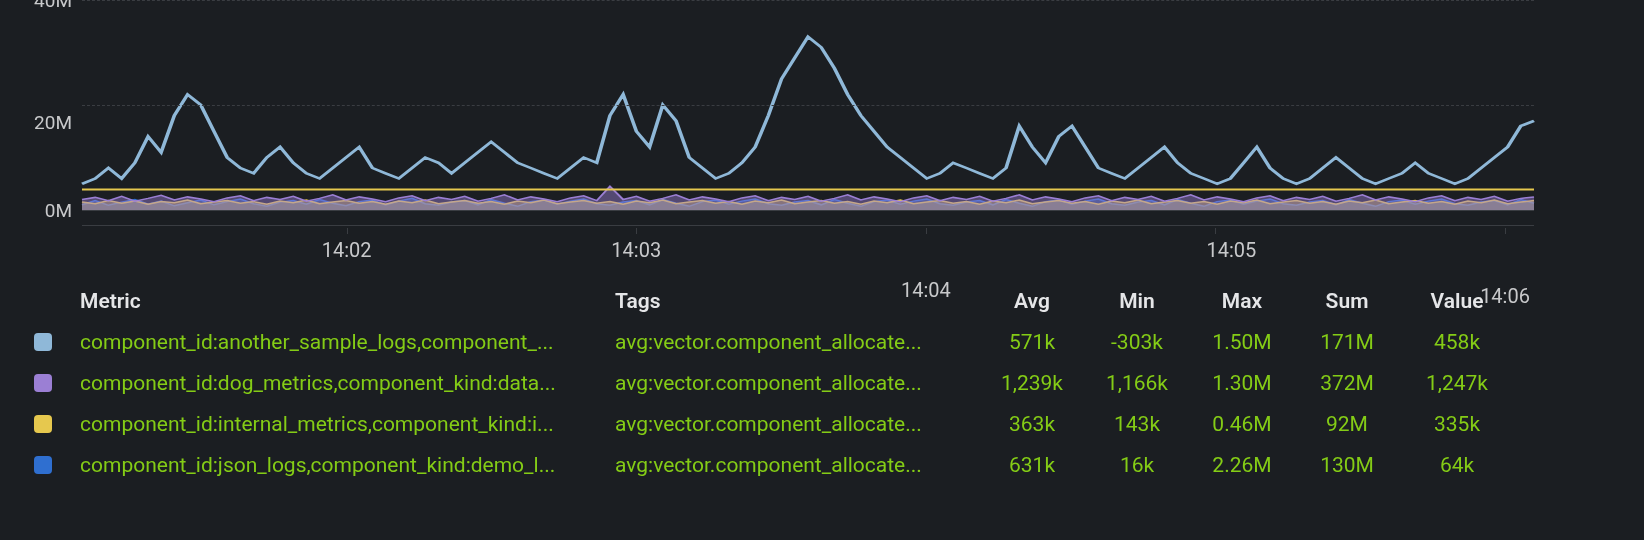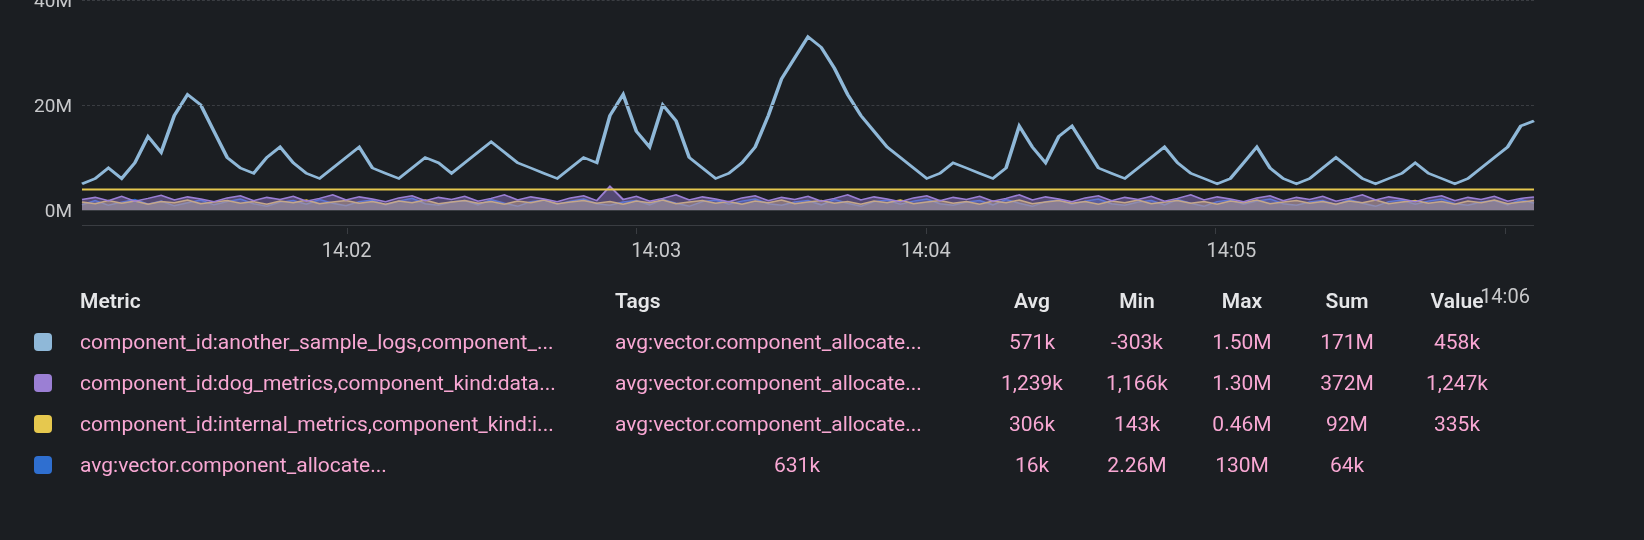--- a/index.html
+++ b/index.html
@@ -87,21 +87,21 @@
     margin-top: 10px;
     margin-left: 30px;
     margin-right: 110px;
   }
   .legend-header, .legend-row {
     display: grid;
     grid-template-columns: 50px 535px 370px 100px 110px 100px 110px 110px;
     align-items: center;
     height: 41px;
     font-size: 21px;
-    color: #f9a8d4;
+    color: #84cc16;
   }
   .legend-header {
     font-weight: 600;
     color: #e5e6e8;
   }
   .legend-header .num, .legend-row .num {
     text-align: center;
     padding-right: 6px;
   }
   .legend-row {
@@ -119,44 +119,44 @@
     text-overflow: ellipsis;
     padding-right: 20px;
   }
 </style>
 </head>
 <body>
 
 <div class="chart-wrap">
   <div class="y-axis" id="y-axis">
       <div class="y-tick" style="top: 210px;">0M</div>
-      <div class="y-tick" style="top: 105px;">20M</div>
+      <div class="y-tick" style="top: 122px;">20M</div>
       <div class="y-tick" style="top: 0px;">40M</div>
     </div>
   <div class="plot-area" id="plot-area">
     <svg class="lines" id="lines-svg" preserveAspectRatio="none" viewBox="0 0 1000 210">
         <path d="M0.0 204.8 L9.1 200.6 L18.2 205.3 L27.3 202.1 L36.4 199.5 L45.5 204.2 L54.5 201.1 L63.6 205.8 L72.7 202.7 L81.8 200.0 L90.9 204.8 L100.0 201.6 L109.1 199.0 L118.2 203.7 L127.3 206.3 L136.4 202.1 L145.5 200.6 L154.5 204.2 L163.6 199.5 L172.7 203.2 L181.8 205.8 L190.9 201.6 L200.0 200.0 L209.1 204.8 L218.2 201.1 L227.3 198.4 L236.4 203.7 L245.5 205.3 L254.5 202.1 L263.6 200.6 L272.7 204.8 L281.8 199.5 L290.9 203.2 L300.0 206.3 L309.1 201.6 L318.2 200.0 L327.3 204.2 L336.4 201.1 L345.5 199.0 L354.5 203.7 L363.6 205.3 L372.7 202.1 L381.8 200.6 L390.9 204.8 L400.0 199.5 L409.1 203.2 L418.2 206.3 L427.3 201.6 L436.4 200.0 L445.5 204.2 L454.5 201.1 L463.6 199.0 L472.7 203.7 L481.8 205.3 L490.9 202.1 L500.0 200.6 L509.1 204.8 L518.2 199.5 L527.3 203.2 L536.4 206.3 L545.5 201.6 L554.5 200.0 L563.6 204.2 L572.7 201.1 L581.8 199.0 L590.9 203.7 L600.0 205.3 L609.1 202.1 L618.2 200.6 L627.3 204.8 L636.4 199.5 L645.5 203.2 L654.5 206.3 L663.6 201.6 L672.7 200.0 L681.8 204.2 L690.9 201.1 L700.0 199.0 L709.1 203.7 L718.2 205.3 L727.3 202.1 L736.4 200.6 L745.5 204.8 L754.5 199.5 L763.6 203.2 L772.7 206.3 L781.8 201.6 L790.9 200.0 L800.0 204.2 L809.1 201.1 L818.2 199.0 L827.3 203.7 L836.4 205.3 L845.5 202.1 L854.5 200.6 L863.6 204.8 L872.7 199.5 L881.8 203.2 L890.9 206.3 L900.0 201.6 L909.1 200.0 L918.2 204.2 L927.3 201.1 L936.4 199.0 L945.5 203.7 L954.5 205.3 L963.6 202.1 L972.7 200.6 L981.8 204.8 L990.9 199.5 L1000.0 203.2 L 1000 210 L 0 210 Z" fill="#2f6fd0" fill-opacity="0.45" stroke="none"></path>
         <path d="M0.0 204.8 L9.1 200.6 L18.2 205.3 L27.3 202.1 L36.4 199.5 L45.5 204.2 L54.5 201.1 L63.6 205.8 L72.7 202.7 L81.8 200.0 L90.9 204.8 L100.0 201.6 L109.1 199.0 L118.2 203.7 L127.3 206.3 L136.4 202.1 L145.5 200.6 L154.5 204.2 L163.6 199.5 L172.7 203.2 L181.8 205.8 L190.9 201.6 L200.0 200.0 L209.1 204.8 L218.2 201.1 L227.3 198.4 L236.4 203.7 L245.5 205.3 L254.5 202.1 L263.6 200.6 L272.7 204.8 L281.8 199.5 L290.9 203.2 L300.0 206.3 L309.1 201.6 L318.2 200.0 L327.3 204.2 L336.4 201.1 L345.5 199.0 L354.5 203.7 L363.6 205.3 L372.7 202.1 L381.8 200.6 L390.9 204.8 L400.0 199.5 L409.1 203.2 L418.2 206.3 L427.3 201.6 L436.4 200.0 L445.5 204.2 L454.5 201.1 L463.6 199.0 L472.7 203.7 L481.8 205.3 L490.9 202.1 L500.0 200.6 L509.1 204.8 L518.2 199.5 L527.3 203.2 L536.4 206.3 L545.5 201.6 L554.5 200.0 L563.6 204.2 L572.7 201.1 L581.8 199.0 L590.9 203.7 L600.0 205.3 L609.1 202.1 L618.2 200.6 L627.3 204.8 L636.4 199.5 L645.5 203.2 L654.5 206.3 L663.6 201.6 L672.7 200.0 L681.8 204.2 L690.9 201.1 L700.0 199.0 L709.1 203.7 L718.2 205.3 L727.3 202.1 L736.4 200.6 L745.5 204.8 L754.5 199.5 L763.6 203.2 L772.7 206.3 L781.8 201.6 L790.9 200.0 L800.0 204.2 L809.1 201.1 L818.2 199.0 L827.3 203.7 L836.4 205.3 L845.5 202.1 L854.5 200.6 L863.6 204.8 L872.7 199.5 L881.8 203.2 L890.9 206.3 L900.0 201.6 L909.1 200.0 L918.2 204.2 L927.3 201.1 L936.4 199.0 L945.5 203.7 L954.5 205.3 L963.6 202.1 L972.7 200.6 L981.8 204.8 L990.9 199.5 L1000.0 203.2 " fill="none" stroke="#2f6fd0" stroke-width="1.5"></path>
         <path d="M0.0 202.1 L9.1 203.7 L18.2 200.6 L27.3 203.2 L36.4 201.1 L45.5 204.2 L54.5 201.6 L63.6 202.7 L72.7 200.0 L81.8 203.7 L90.9 202.1 L100.0 200.6 L109.1 203.2 L118.2 201.6 L127.3 204.2 L136.4 201.1 L145.5 202.7 L154.5 200.0 L163.6 203.7 L172.7 202.1 L181.8 200.6 L190.9 203.2 L200.0 201.6 L209.1 204.2 L218.2 201.1 L227.3 202.7 L236.4 200.0 L245.5 203.7 L254.5 202.1 L263.6 200.6 L272.7 203.2 L281.8 201.6 L290.9 204.2 L300.0 201.1 L309.1 202.7 L318.2 200.0 L327.3 203.7 L336.4 202.1 L345.5 200.6 L354.5 203.2 L363.6 201.6 L372.7 204.2 L381.8 201.1 L390.9 202.7 L400.0 200.0 L409.1 203.7 L418.2 202.1 L427.3 200.6 L436.4 203.2 L445.5 201.6 L454.5 204.2 L463.6 201.1 L472.7 202.7 L481.8 200.0 L490.9 203.7 L500.0 202.1 L509.1 200.6 L518.2 203.2 L527.3 201.6 L536.4 204.2 L545.5 201.1 L554.5 202.7 L563.6 200.0 L572.7 203.7 L581.8 202.1 L590.9 200.6 L600.0 203.2 L609.1 201.6 L618.2 204.2 L627.3 201.1 L636.4 202.7 L645.5 200.0 L654.5 203.7 L663.6 202.1 L672.7 200.6 L681.8 203.2 L690.9 201.6 L700.0 204.2 L709.1 201.1 L718.2 202.7 L727.3 200.0 L736.4 203.7 L745.5 202.1 L754.5 200.6 L763.6 203.2 L772.7 201.6 L781.8 204.2 L790.9 201.1 L800.0 202.7 L809.1 200.0 L818.2 203.7 L827.3 202.1 L836.4 200.6 L845.5 203.2 L854.5 201.6 L863.6 204.2 L872.7 201.1 L881.8 202.7 L890.9 200.0 L900.0 203.7 L909.1 202.1 L918.2 200.6 L927.3 203.2 L936.4 201.6 L945.5 204.2 L954.5 201.1 L963.6 202.7 L972.7 200.0 L981.8 203.7 L990.9 202.1 L1000.0 200.6 L 1000 210 L 0 210 Z" fill="#e6c84e" fill-opacity="0.45" stroke="none"></path>
         <path d="M0.0 202.1 L9.1 203.7 L18.2 200.6 L27.3 203.2 L36.4 201.1 L45.5 204.2 L54.5 201.6 L63.6 202.7 L72.7 200.0 L81.8 203.7 L90.9 202.1 L100.0 200.6 L109.1 203.2 L118.2 201.6 L127.3 204.2 L136.4 201.1 L145.5 202.7 L154.5 200.0 L163.6 203.7 L172.7 202.1 L181.8 200.6 L190.9 203.2 L200.0 201.6 L209.1 204.2 L218.2 201.1 L227.3 202.7 L236.4 200.0 L245.5 203.7 L254.5 202.1 L263.6 200.6 L272.7 203.2 L281.8 201.6 L290.9 204.2 L300.0 201.1 L309.1 202.7 L318.2 200.0 L327.3 203.7 L336.4 202.1 L345.5 200.6 L354.5 203.2 L363.6 201.6 L372.7 204.2 L381.8 201.1 L390.9 202.7 L400.0 200.0 L409.1 203.7 L418.2 202.1 L427.3 200.6 L436.4 203.2 L445.5 201.6 L454.5 204.2 L463.6 201.1 L472.7 202.7 L481.8 200.0 L490.9 203.7 L500.0 202.1 L509.1 200.6 L518.2 203.2 L527.3 201.6 L536.4 204.2 L545.5 201.1 L554.5 202.7 L563.6 200.0 L572.7 203.7 L581.8 202.1 L590.9 200.6 L600.0 203.2 L609.1 201.6 L618.2 204.2 L627.3 201.1 L636.4 202.7 L645.5 200.0 L654.5 203.7 L663.6 202.1 L672.7 200.6 L681.8 203.2 L690.9 201.6 L700.0 204.2 L709.1 201.1 L718.2 202.7 L727.3 200.0 L736.4 203.7 L745.5 202.1 L754.5 200.6 L763.6 203.2 L772.7 201.6 L781.8 204.2 L790.9 201.1 L800.0 202.7 L809.1 200.0 L818.2 203.7 L827.3 202.1 L836.4 200.6 L845.5 203.2 L854.5 201.6 L863.6 204.2 L872.7 201.1 L881.8 202.7 L890.9 200.0 L900.0 203.7 L909.1 202.1 L918.2 200.6 L927.3 203.2 L936.4 201.6 L945.5 204.2 L954.5 201.1 L963.6 202.7 L972.7 200.0 L981.8 203.7 L990.9 202.1 L1000.0 200.6 " fill="none" stroke="#e6c84e" stroke-width="1.5"></path>
         <path d="M0.0 199.5 L9.1 197.4 L18.2 200.6 L27.3 196.3 L36.4 201.1 L45.5 198.4 L54.5 195.3 L63.6 200.0 L72.7 196.9 L81.8 199.0 L90.9 201.6 L100.0 197.9 L109.1 195.8 L118.2 200.6 L127.3 197.4 L136.4 199.5 L145.5 196.3 L154.5 201.1 L163.6 198.4 L172.7 194.8 L181.8 200.0 L190.9 196.9 L200.0 199.0 L209.1 201.6 L218.2 197.9 L227.3 195.8 L236.4 200.6 L245.5 197.4 L254.5 199.5 L263.6 196.3 L272.7 201.1 L281.8 198.4 L290.9 194.8 L300.0 200.0 L309.1 196.9 L318.2 199.0 L327.3 201.6 L336.4 197.9 L345.5 195.8 L354.5 200.6 L363.6 186.4 L372.7 199.5 L381.8 196.3 L390.9 201.1 L400.0 198.4 L409.1 194.8 L418.2 200.0 L427.3 196.9 L436.4 199.0 L445.5 201.6 L454.5 197.9 L463.6 195.8 L472.7 200.6 L481.8 197.4 L490.9 199.5 L500.0 196.3 L509.1 201.1 L518.2 198.4 L527.3 194.8 L536.4 200.0 L545.5 196.9 L554.5 199.0 L563.6 201.6 L572.7 197.9 L581.8 195.8 L590.9 200.6 L600.0 197.4 L609.1 199.5 L618.2 196.3 L627.3 201.1 L636.4 198.4 L645.5 194.8 L654.5 200.0 L663.6 196.9 L672.7 199.0 L681.8 201.6 L690.9 197.9 L700.0 195.8 L709.1 200.6 L718.2 197.4 L727.3 199.5 L736.4 196.3 L745.5 201.1 L754.5 198.4 L763.6 194.8 L772.7 200.0 L781.8 196.9 L790.9 199.0 L800.0 201.6 L809.1 197.9 L818.2 195.8 L827.3 200.6 L836.4 197.4 L845.5 199.5 L854.5 196.3 L863.6 201.1 L872.7 198.4 L881.8 194.8 L890.9 200.0 L900.0 196.9 L909.1 199.0 L918.2 201.6 L927.3 197.9 L936.4 195.8 L945.5 200.6 L954.5 197.4 L963.6 199.5 L972.7 196.3 L981.8 201.1 L990.9 198.4 L1000.0 196.9 L 1000 210 L 0 210 Z" fill="#9b7fd4" fill-opacity="0.45" stroke="none"></path>
         <path d="M0.0 199.5 L9.1 197.4 L18.2 200.6 L27.3 196.3 L36.4 201.1 L45.5 198.4 L54.5 195.3 L63.6 200.0 L72.7 196.9 L81.8 199.0 L90.9 201.6 L100.0 197.9 L109.1 195.8 L118.2 200.6 L127.3 197.4 L136.4 199.5 L145.5 196.3 L154.5 201.1 L163.6 198.4 L172.7 194.8 L181.8 200.0 L190.9 196.9 L200.0 199.0 L209.1 201.6 L218.2 197.9 L227.3 195.8 L236.4 200.6 L245.5 197.4 L254.5 199.5 L263.6 196.3 L272.7 201.1 L281.8 198.4 L290.9 194.8 L300.0 200.0 L309.1 196.9 L318.2 199.0 L327.3 201.6 L336.4 197.9 L345.5 195.8 L354.5 200.6 L363.6 186.4 L372.7 199.5 L381.8 196.3 L390.9 201.1 L400.0 198.4 L409.1 194.8 L418.2 200.0 L427.3 196.9 L436.4 199.0 L445.5 201.6 L454.5 197.9 L463.6 195.8 L472.7 200.6 L481.8 197.4 L490.9 199.5 L500.0 196.3 L509.1 201.1 L518.2 198.4 L527.3 194.8 L536.4 200.0 L545.5 196.9 L554.5 199.0 L563.6 201.6 L572.7 197.9 L581.8 195.8 L590.9 200.6 L600.0 197.4 L609.1 199.5 L618.2 196.3 L627.3 201.1 L636.4 198.4 L645.5 194.8 L654.5 200.0 L663.6 196.9 L672.7 199.0 L681.8 201.6 L690.9 197.9 L700.0 195.8 L709.1 200.6 L718.2 197.4 L727.3 199.5 L736.4 196.3 L745.5 201.1 L754.5 198.4 L763.6 194.8 L772.7 200.0 L781.8 196.9 L790.9 199.0 L800.0 201.6 L809.1 197.9 L818.2 195.8 L827.3 200.6 L836.4 197.4 L845.5 199.5 L854.5 196.3 L863.6 201.1 L872.7 198.4 L881.8 194.8 L890.9 200.0 L900.0 196.9 L909.1 199.0 L918.2 201.6 L927.3 197.9 L936.4 195.8 L945.5 200.6 L954.5 197.4 L963.6 199.5 L972.7 196.3 L981.8 201.1 L990.9 198.4 L1000.0 196.9 " fill="none" stroke="#9b7fd4" stroke-width="1.5"></path>
         <path d="M0.0 189.5 L9.1 189.5 L18.2 189.5 L27.3 189.5 L36.4 189.5 L45.5 189.5 L54.5 189.5 L63.6 189.5 L72.7 189.5 L81.8 189.5 L90.9 189.5 L100.0 189.5 L109.1 189.5 L118.2 189.5 L127.3 189.5 L136.4 189.5 L145.5 189.5 L154.5 189.5 L163.6 189.5 L172.7 189.5 L181.8 189.5 L190.9 189.5 L200.0 189.5 L209.1 189.5 L218.2 189.5 L227.3 189.5 L236.4 189.5 L245.5 189.5 L254.5 189.5 L263.6 189.5 L272.7 189.5 L281.8 189.5 L290.9 189.5 L300.0 189.5 L309.1 189.5 L318.2 189.5 L327.3 189.5 L336.4 189.5 L345.5 189.5 L354.5 189.5 L363.6 189.5 L372.7 189.5 L381.8 189.5 L390.9 189.5 L400.0 189.5 L409.1 189.5 L418.2 189.5 L427.3 189.5 L436.4 189.5 L445.5 189.5 L454.5 189.5 L463.6 189.5 L472.7 189.5 L481.8 189.5 L490.9 189.5 L500.0 189.5 L509.1 189.5 L518.2 189.5 L527.3 189.5 L536.4 189.5 L545.5 189.5 L554.5 189.5 L563.6 189.5 L572.7 189.5 L581.8 189.5 L590.9 189.5 L600.0 189.5 L609.1 189.5 L618.2 189.5 L627.3 189.5 L636.4 189.5 L645.5 189.5 L654.5 189.5 L663.6 189.5 L672.7 189.5 L681.8 189.5 L690.9 189.5 L700.0 189.5 L709.1 189.5 L718.2 189.5 L727.3 189.5 L736.4 189.5 L745.5 189.5 L754.5 189.5 L763.6 189.5 L772.7 189.5 L781.8 189.5 L790.9 189.5 L800.0 189.5 L809.1 189.5 L818.2 189.5 L827.3 189.5 L836.4 189.5 L845.5 189.5 L854.5 189.5 L863.6 189.5 L872.7 189.5 L881.8 189.5 L890.9 189.5 L900.0 189.5 L909.1 189.5 L918.2 189.5 L927.3 189.5 L936.4 189.5 L945.5 189.5 L954.5 189.5 L963.6 189.5 L972.7 189.5 L981.8 189.5 L990.9 189.5 L1000.0 189.5 " fill="none" stroke="#e6c84e" stroke-width="2"></path>
         <path d="M0.0 183.8 L9.1 178.5 L18.2 168.0 L27.3 178.5 L36.4 162.8 L45.5 136.5 L54.5 152.3 L63.6 115.5 L72.7 94.5 L81.8 105.0 L90.9 131.3 L100.0 157.5 L109.1 168.0 L118.2 173.3 L127.3 157.5 L136.4 147.0 L145.5 162.8 L154.5 173.3 L163.6 178.5 L172.7 168.0 L181.8 157.5 L190.9 147.0 L200.0 168.0 L209.1 173.3 L218.2 178.5 L227.3 168.0 L236.4 157.5 L245.5 162.8 L254.5 173.3 L263.6 162.8 L272.7 152.3 L281.8 141.8 L290.9 152.3 L300.0 162.8 L309.1 168.0 L318.2 173.3 L327.3 178.5 L336.4 168.0 L345.5 157.5 L354.5 162.8 L363.6 115.5 L372.7 94.5 L381.8 131.3 L390.9 147.0 L400.0 105.0 L409.1 120.8 L418.2 157.5 L427.3 168.0 L436.4 178.5 L445.5 173.3 L454.5 162.8 L463.6 147.0 L472.7 115.5 L481.8 78.8 L490.9 57.8 L500.0 36.8 L509.1 47.3 L518.2 68.3 L527.3 94.5 L536.4 115.5 L545.5 131.3 L554.5 147.0 L563.6 157.5 L572.7 168.0 L581.8 178.5 L590.9 173.3 L600.0 162.8 L609.1 168.0 L618.2 173.3 L627.3 178.5 L636.4 168.0 L645.5 126.0 L654.5 147.0 L663.6 162.8 L672.7 136.5 L681.8 126.0 L690.9 147.0 L700.0 168.0 L709.1 173.3 L718.2 178.5 L727.3 168.0 L736.4 157.5 L745.5 147.0 L754.5 162.8 L763.6 173.3 L772.7 178.5 L781.8 183.8 L790.9 178.5 L800.0 162.8 L809.1 147.0 L818.2 168.0 L827.3 178.5 L836.4 183.8 L845.5 178.5 L854.5 168.0 L863.6 157.5 L872.7 168.0 L881.8 178.5 L890.9 183.8 L900.0 178.5 L909.1 173.3 L918.2 162.8 L927.3 173.3 L936.4 178.5 L945.5 183.8 L954.5 178.5 L963.6 168.0 L972.7 157.5 L981.8 147.0 L990.9 126.0 L1000.0 120.8 " fill="none" stroke="#8fb8d8" stroke-width="2.5"></path>
       </svg>
   <div class="gridline" style="top: 105px;"></div>
       <div class="gridline" style="top: 0px;"></div>
     </div>
   <div class="x-axis-line"></div>
   <div class="x-axis" id="x-axis">
       <div class="x-tick" style="left: 18%;">14:02</div>
       <div class="x-tick-mark" style="left: 18%;"></div>
-      <div class="x-tick" style="left: 38%; margin-left: 20px;">14:03</div>
+      <div class="x-tick" style="left: 38%;">14:03</div>
       <div class="x-tick-mark" style="left: 38%;"></div>
-      <div class="x-tick" style="left: 58%;">14:04</div>
+      <div class="x-tick" style="left: 58%; margin-top: 40px;">14:04</div>
       <div class="x-tick-mark" style="left: 58%;"></div>
       <div class="x-tick" style="left: 78%; margin-left: 16px;">14:05</div>
       <div class="x-tick-mark" style="left: 78%;"></div>
       <div class="x-tick" style="left: 98%; margin-top: 46px;">14:06</div>
       <div class="x-tick-mark" style="left: 98%;"></div>
     </div>
 </div>
 
 <div class="legend-table">
   <div class="legend-header">
@@ -193,30 +193,31 @@
         <div class="num">1.30M</div>
         <div class="num">372M</div>
         <div class="num">1,247k</div>
       </div>
       <div class="legend-row">
         <div>
           <div class="swatch" style="background: rgb(230, 200, 78);"></div>
         </div>
         <div class="trunc">component_id:internal_metrics,component_kind:i...</div>
         <div class="trunc">avg:vector.component_allocate...</div>
-        <div class="num">306k</div>
+        <div class="num">363k</div>
         <div class="num">143k</div>
         <div class="num">0.46M</div>
         <div class="num">92M</div>
         <div class="num">335k</div>
       </div>
       <div class="legend-row">
         <div>
           <div class="swatch" style="background: rgb(47, 111, 208);"></div>
         </div>
+        <div class="trunc">component_id:json_logs,component_kind:demo_l...</div>
         <div class="trunc">avg:vector.component_allocate...</div>
         <div class="num">631k</div>
         <div class="num">16k</div>
         <div class="num">2.26M</div>
         <div class="num">130M</div>
         <div class="num">64k</div>
       </div>
     </div>
 </div>
 

